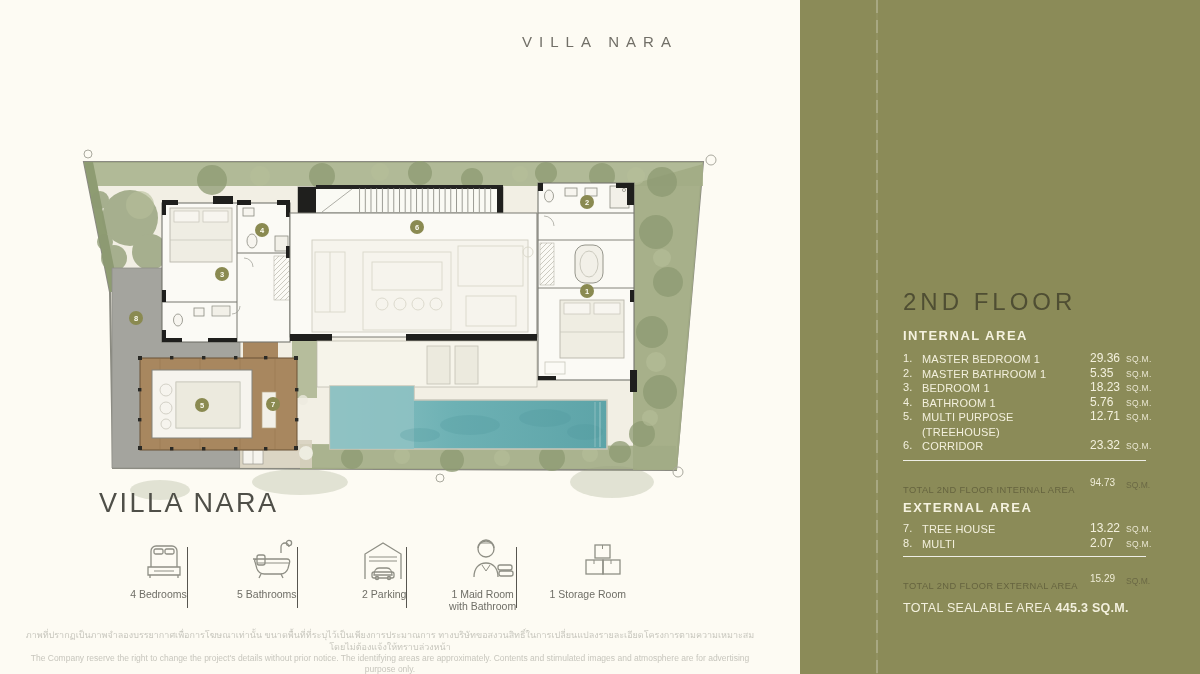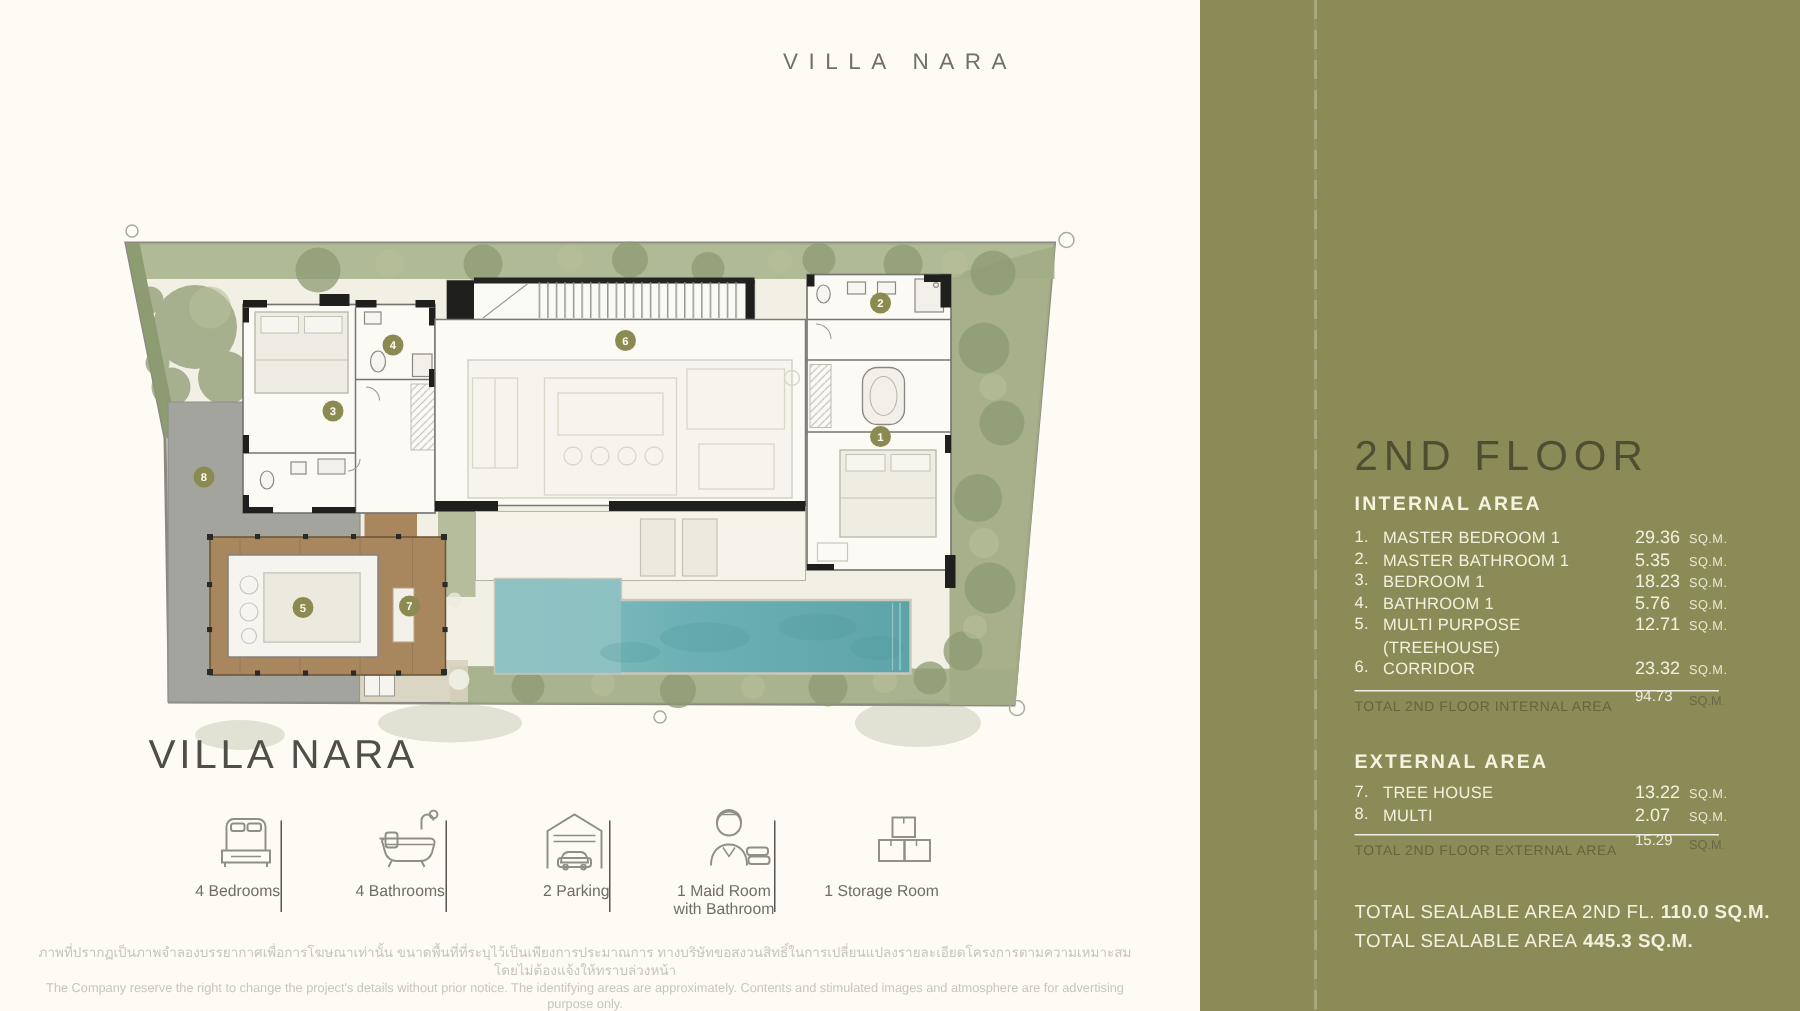--- a/index.html
+++ b/index.html
@@ -36,31 +36,31 @@
   .disclaimer{left:20px;top:629px;width:740px;color:#c7c6bd;text-align:center;}
   .disclaimer .th{font-size:9px;line-height:12px;}
   .disclaimer .en{font-size:8.5px;line-height:11px;}
 
   
   .panel{left:800px;top:0;width:400px;height:674px;background:#8b8b58;}
   .panel-stripe{
     left:876px;top:0;width:2px;height:674px;
     background:repeating-linear-gradient(to bottom, rgba(255,255,255,.25) 0 13px, rgba(255,255,255,.05) 13px 20px);
   }
-  .floor-title{left:903px;top:288px;font-size:28px;letter-spacing:4px;color:#4f4e33;font-weight:500;white-space:nowrap;text-align:center;}
+  .floor-title{left:903px;top:288px;font-size:24px;letter-spacing:4px;color:#4f4e33;font-weight:500;white-space:nowrap;text-align:center;}
   .area-heading{font-size:13px;letter-spacing:1.5px;color:#f5f2df;font-weight:600;white-space:nowrap;}
   .rows{width:250px;}
   .row{position:relative;min-height:14.6px;}
   .row .num, .row .nm{font-size:11px;color:#f3f0dd;font-weight:500;letter-spacing:.2px;}
   .row .num{position:absolute;left:0;top:0;}
   .row .nm{position:absolute;left:19px;top:0;width:165px;line-height:14.2px;}
   .row .val{position:absolute;left:187px;top:-1px;font-size:12px;color:#f3f0dd;font-weight:500;text-align:right;}
   .row .unit{position:absolute;left:223px;top:2px;font-size:8.5px;color:#eae7d2;letter-spacing:.3px;}
   .total-line{border-top:1px solid rgba(255,255,255,.85);width:243px;}
-  .total-row{position:relative;width:250px;margin-top:0;}
+  .total-row{position:relative;width:250px;margin-top:18px;}
   .total-row .lbl{font-size:9.3px;letter-spacing:.4px;color:#66643f;font-weight:500;}
   .total-row .val{position:absolute;left:187px;top:-2px;font-size:10px;color:#efecd6;}
   .total-row .unit{position:absolute;left:223px;top:1px;font-size:8.5px;color:#6b6945;}
   .summary{left:903px;top:601px;width:280px;}
   .summary .sline{font-size:12.5px;color:#f3f0dd;letter-spacing:.3px;margin-bottom:5px;white-space:nowrap;}
   .summary .sline b{font-weight:700;}
 
   svg text{font-family:"Liberation Sans", sans-serif;}
 </style>
 </head>
@@ -369,21 +369,21 @@
     <div class="ficon">
       <svg width="50" height="42" viewBox="0 0 50 42" fill="none" stroke="#8f8f85" stroke-width="1.3">
         <path d="M34,14 V8 a4,4 0 0 1 8,0"></path>
         <circle cx="42" cy="4" r="2.6"></circle>
         <path d="M8,20 h34 c2,0 3,1.5 2.6,3.4 l-1.6,6 a8,8 0 0 1 -7.6,5.6 h-16 a8,8 0 0 1 -7.6,-5.6 l-1.6,-6 C9,21.5 10,20 12,20 z" transform="translate(-2,0)"></path>
         <path d="M10,24 h32" stroke-width="1"></path>
         <rect x="10" y="16" width="8" height="10" rx="2"></rect>
         <path d="M14,35 l-2,4 M34,35 l2,4"></path>
       </svg>
     </div>
-    <div class="flabel">4 Bathrooms</div>
+    <div class="flabel">5 Bathrooms</div>
   </div>
   <div class="fdivider"></div>
   <div class="feature">
     <div class="ficon">
       <svg width="46" height="42" viewBox="0 0 46 42" fill="none" stroke="#8f8f85" stroke-width="1.3">
         <path d="M5,40 V15 L23,4 L41,15 V40"></path>
         <path d="M9,18 h28 M9,22 h28" stroke-width="1"></path>
         <path d="M14,36 c0,-4 2,-7 5,-7 h8 c3,0 5,3 5,7 z"></path>
         <rect x="12" y="33" width="22" height="6" rx="2"></rect>
         <circle cx="17" cy="39" r="1.6"></circle>
@@ -502,15 +502,14 @@
   </div>
   <div class="total-line" style="margin-top:5px;"></div>
   <div class="total-row">
     <span class="lbl">TOTAL 2ND FLOOR EXTERNAL AREA</span>
     <span class="val">15.29</span>
     <span class="unit">SQ.M.</span>
   </div>
 </div>
 
 <div class="abs summary">
-  <div class="sline"><span>TOTAL SEALABLE AREA 2ND FL.</span>&nbsp;<b>110.0 SQ.M.</b></div>
   <div class="sline"><span>TOTAL SEALABLE AREA</span>&nbsp;<b>445.3 SQ.M.</b></div>
 </div>
 
 </body></html>

